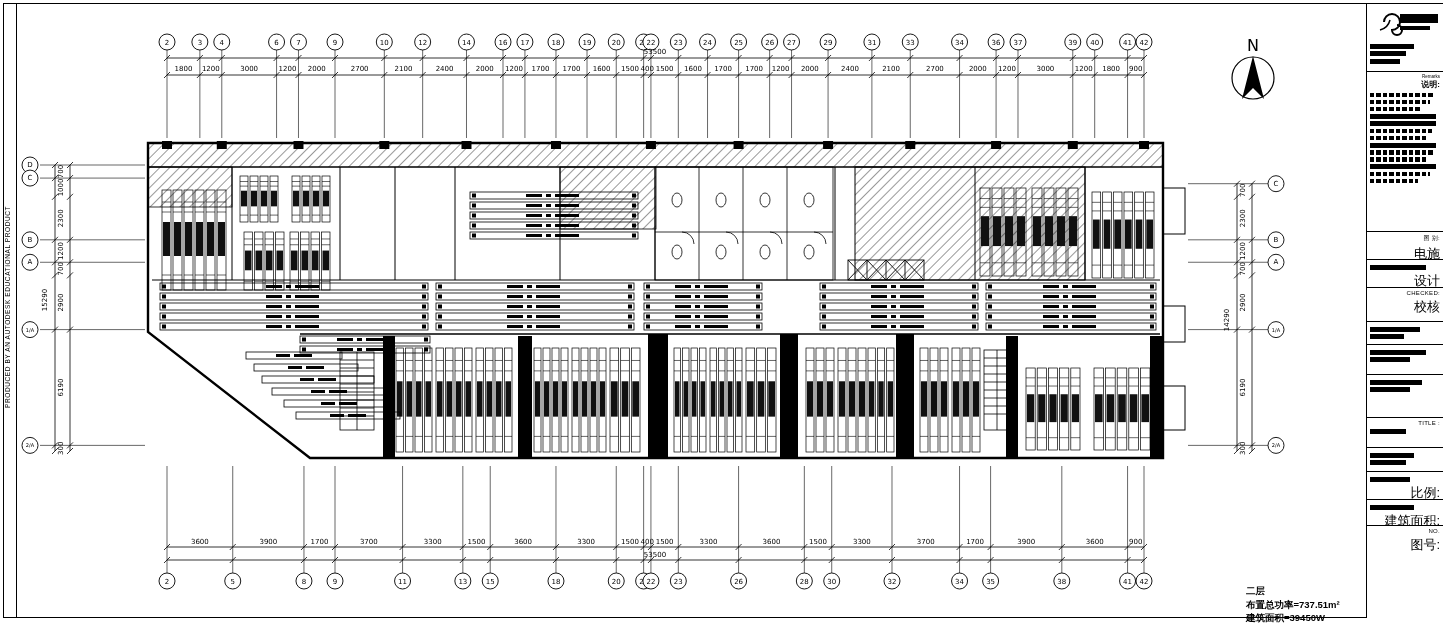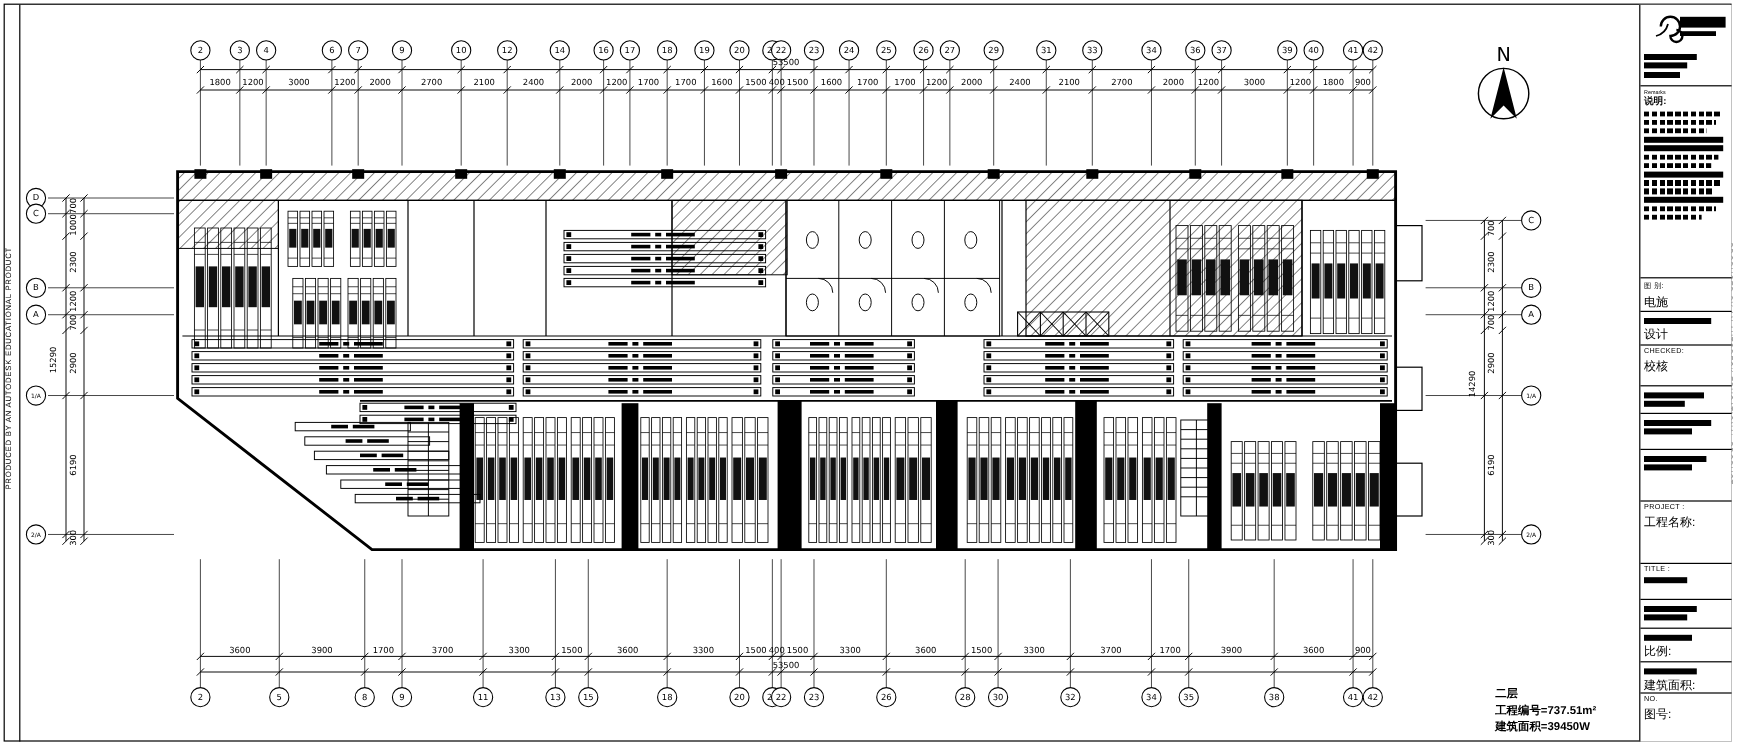--- a/index.html
+++ b/index.html
@@ -5,29 +5,29 @@
   html,body{margin:0;padding:0;background:#fff;}
   body{width:1449px;height:623px;position:relative;overflow:hidden;
        font-family:"Liberation Sans",sans-serif;color:#000;}
   svg text{font-family:"DejaVu Sans",sans-serif;fill:#000;}
   .sheet-frame{position:absolute;left:3px;top:3px;width:1440px;height:615px;
        border:1px solid #000;box-sizing:border-box;}
   .margin-line{position:absolute;left:16px;top:4px;width:0;height:614px;border-left:1px solid #000;}
   
   .tb{position:absolute;left:1366px;top:4px;width:77px;height:614px;
       border-left:1.5px solid #000;box-sizing:border-box;background:#fff;font-size:7px;}
-  .tb-cell{border-bottom:1px solid #000;box-sizing:border-box;padding:2px 3px;position:relative;overflow:hidden;}
+  .tb-cell{border-bottom:1px solid #000;box-sizing:border-box;padding:2px 3px;position:relative;overflow:hidden;text-align:right;}
   .tb-label{font-size:6px;letter-spacing:.3px;white-space:nowrap;}
-  .tb-value{font-size:10px;margin-top:2px;white-space:nowrap;}
+  .tb-value{font-size:13px;margin-top:2px;white-space:nowrap;}
   .bar{background:#000;height:5px;margin:2.5px 0;}
   .dashrow{height:4.5px;margin:2.5px 0;
       background:repeating-linear-gradient(90deg,#000 0 4.5px,transparent 4.5px 6.5px);}
   .stamp{position:absolute;white-space:nowrap;font-size:6.5px;letter-spacing:.6px;
       color:#000;text-align:center;width:176px;height:10px;line-height:10px;}
-  .summary{position:absolute;left:1246px;top:572px;font-size:9.5px;font-weight:bold;
+  .summary{position:absolute;left:1246px;top:584px;font-size:9.5px;font-weight:bold;
       line-height:13.5px;white-space:nowrap;}
   .logo-swirl{display:inline-block;}
 </style>
 </head>
 <body>
 
 <div class="sheet-frame"></div>
 <div class="margin-line"></div>
 
 <svg id="plan" width="1449" height="623" viewBox="0 0 1449 623" style="position:absolute;left:0;top:0">
@@ -1256,21 +1256,21 @@
 
   <g>
     <circle cx="1253" cy="78" r="21" fill="none" stroke="#000" stroke-width="1.2"></circle>
     <polygon points="1253,56 1242,99 1253,88 1264,99" fill="#000"></polygon>
     <text id="north-label" x="1253" y="51" text-anchor="middle" font-size="16" font-family="DejaVu Serif, serif">N</text>
   </g>
 </svg>
 
 <div class="summary">
   <div>二层</div>
-  <div>工程编号=737.51m²</div>
+  <div>布置总功率=737.51m²</div>
   <div>建筑面积=39450W</div>
 </div>
 
 <div class="stamp" style="left:-80px;top:315px;transform:rotate(-90deg);">PRODUCED BY AN AUTODESK EDUCATIONAL PRODUCT</div>
 <div class="stamp" style="left:1352px;top:285px;transform:rotate(90deg);">PRODUCED BY AN AUTODESK EDUCATIONAL PRODUCT</div>
 
 <div class="tb">
   <div class="tb-cell" style="height:68px">
     <svg width="70" height="34" viewBox="0 0 70 34" class="logo-swirl">
       <path d="M14,16 a8,8 0 1 1 8,8 a5,5 0 1 0 5,-5" fill="none" stroke="#000" stroke-width="2"></path>
@@ -1316,24 +1316,20 @@
     <div class="bar" style="width:34px"></div>
   </div>
   <div class="tb-cell" style="height:30px">
     <div class="bar" style="width:56px"></div>
     <div class="bar" style="width:40px"></div>
   </div>
   <div class="tb-cell" style="height:43px">
     <div class="bar" style="width:52px"></div>
     <div class="bar" style="width:40px"></div>
   </div>
-  <div class="tb-cell" style="height:52px">
-    <div class="tb-label">PROJECT :</div>
-    <div class="tb-value">工程名称:</div>
-  </div>
   <div class="tb-cell" style="height:30px">
     <div class="tb-label">TITLE :</div>
     <div class="bar" style="width:36px"></div>
   </div>
   <div class="tb-cell" style="height:24px">
     <div class="bar" style="width:44px"></div>
     <div class="bar" style="width:36px"></div>
   </div>
   <div class="tb-cell" style="height:28px">
     <div class="bar" style="width:40px"></div>

